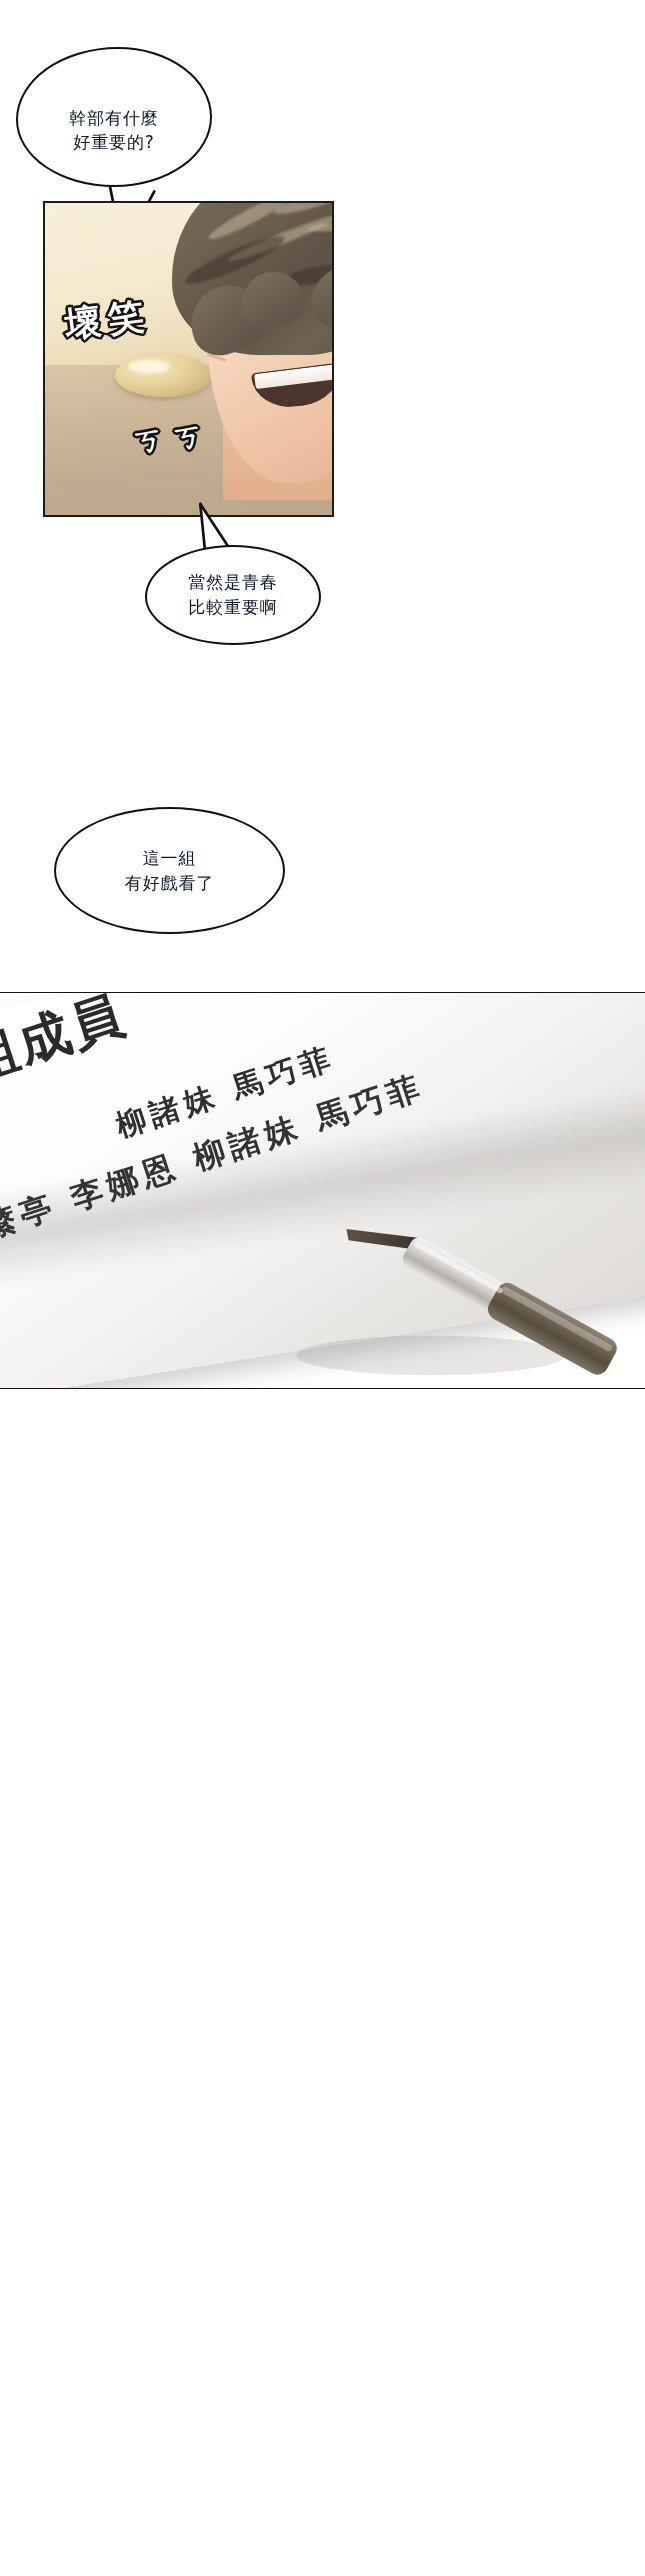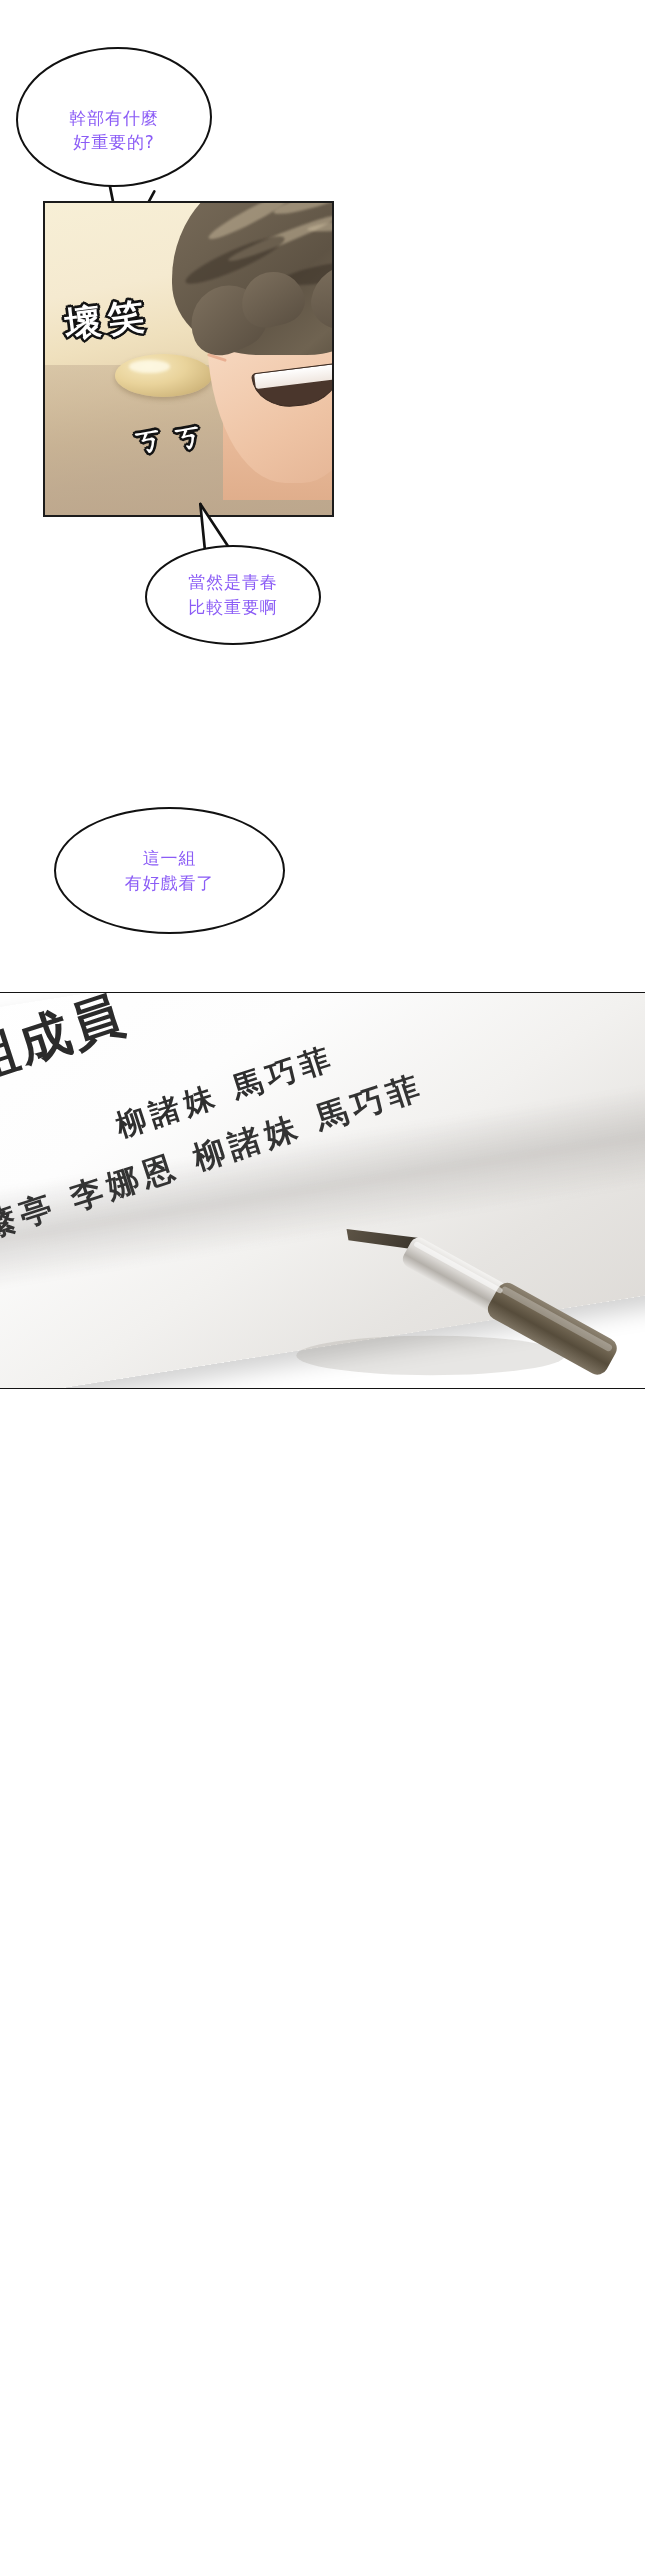--- a/index.html
+++ b/index.html
@@ -13,21 +13,21 @@
   
   .bubble{
     position:absolute;
     background:#ffffff;
     border:2.7px solid #111111;
     box-sizing:border-box;
     display:flex;align-items:center;justify-content:center;
   }
   .bubble .btext{
     text-align:center;
-    color:#8b5cf6;
+    color:#0f172a;
     font-size:17px;
     line-height:1.45;
     letter-spacing:0.9px;
     white-space:pre-line;
     font-family:"DejaVu Sans","Liberation Sans",sans-serif;
   }
   .b1{
     left:16px;top:47px;width:196px;height:140px;
     border-radius:52% 48% 50% 50% / 52% 50% 50% 48%;
     padding:0 14.4px 5.4px 14.4px;

